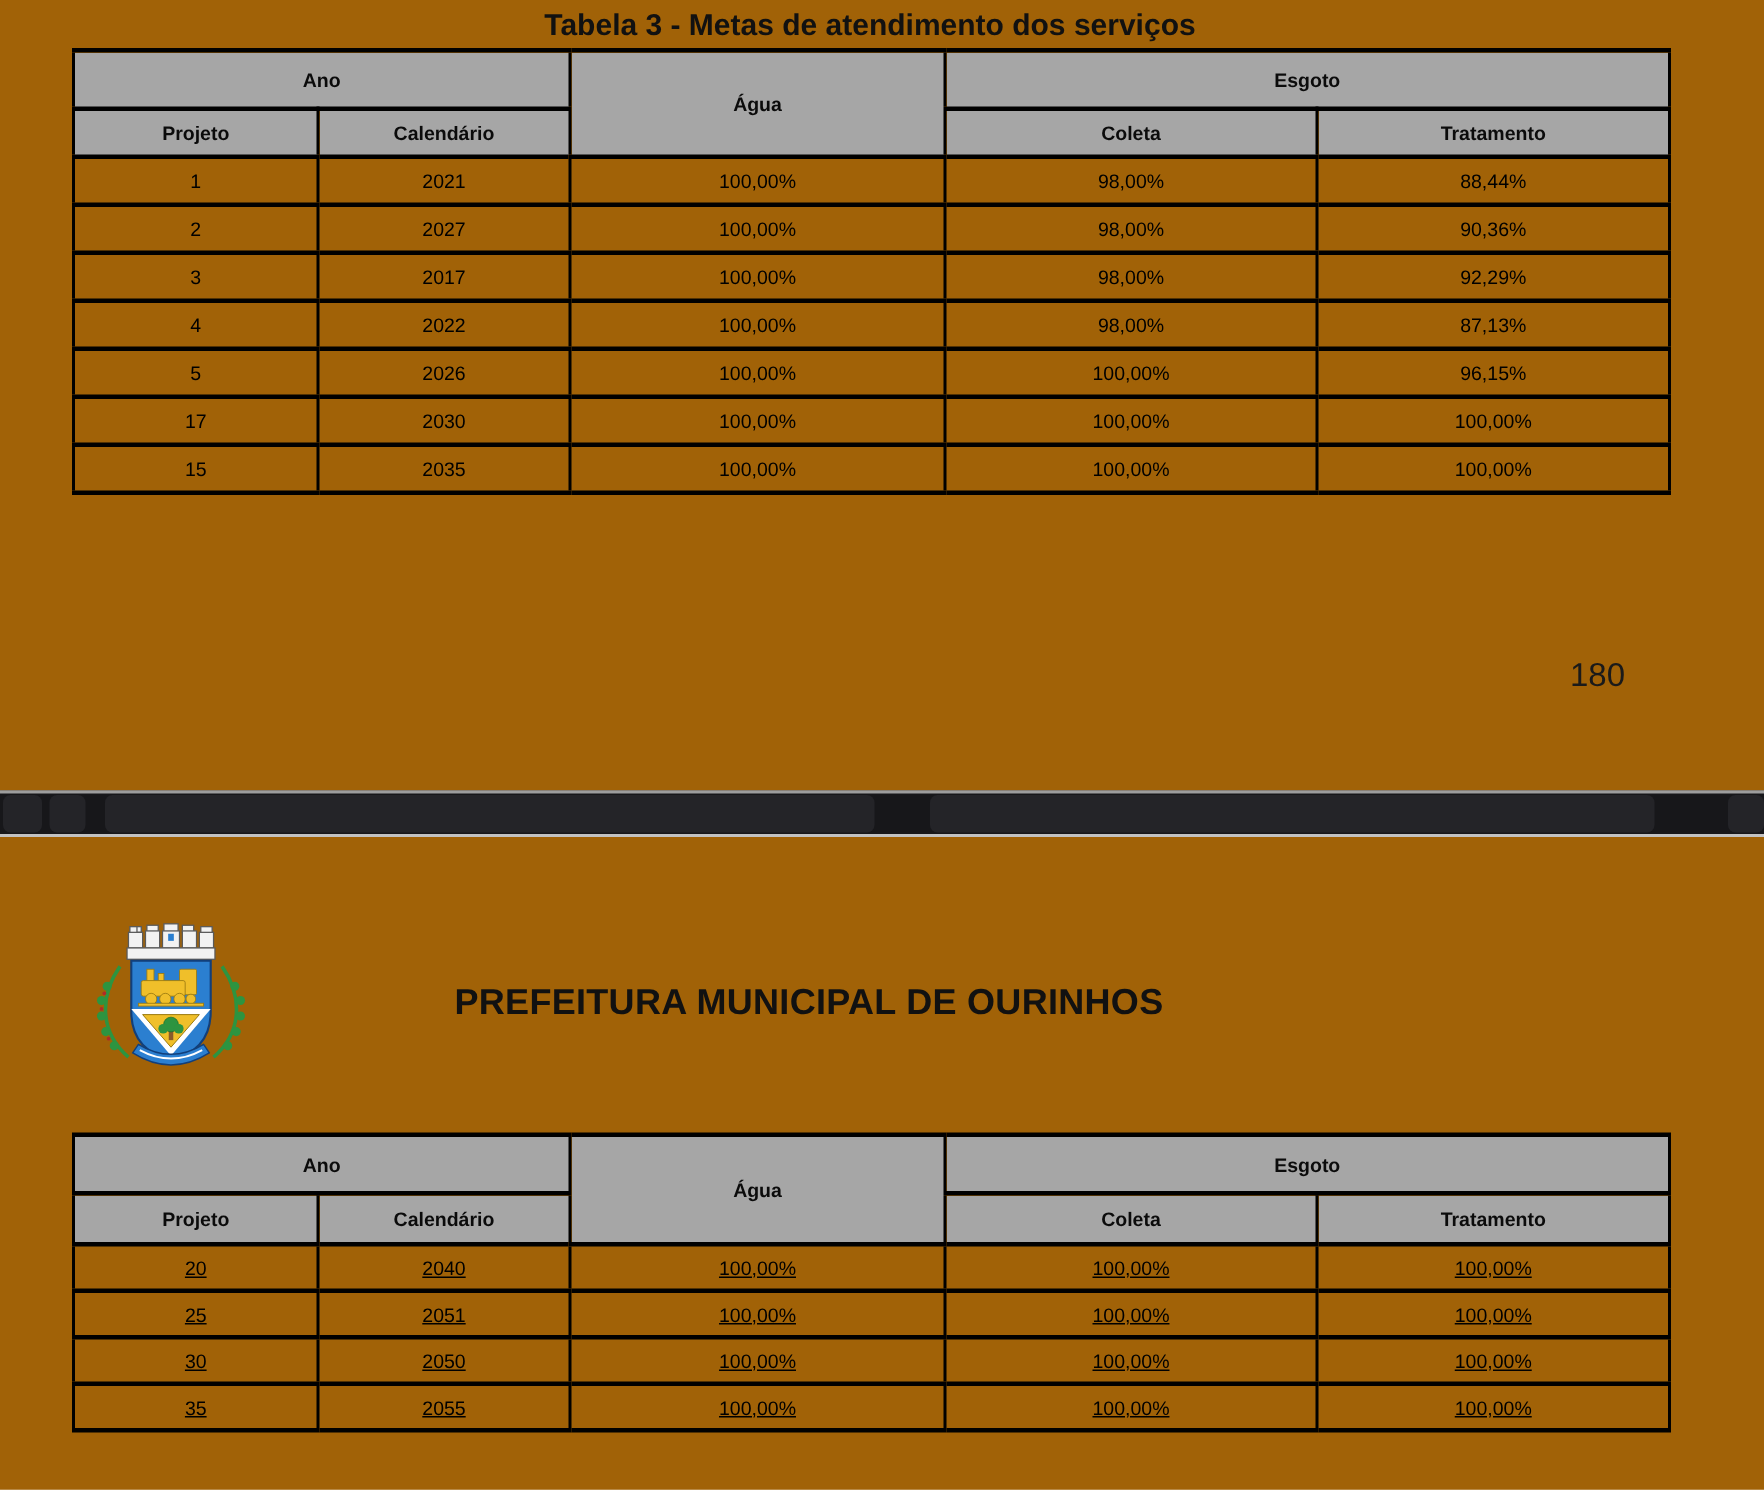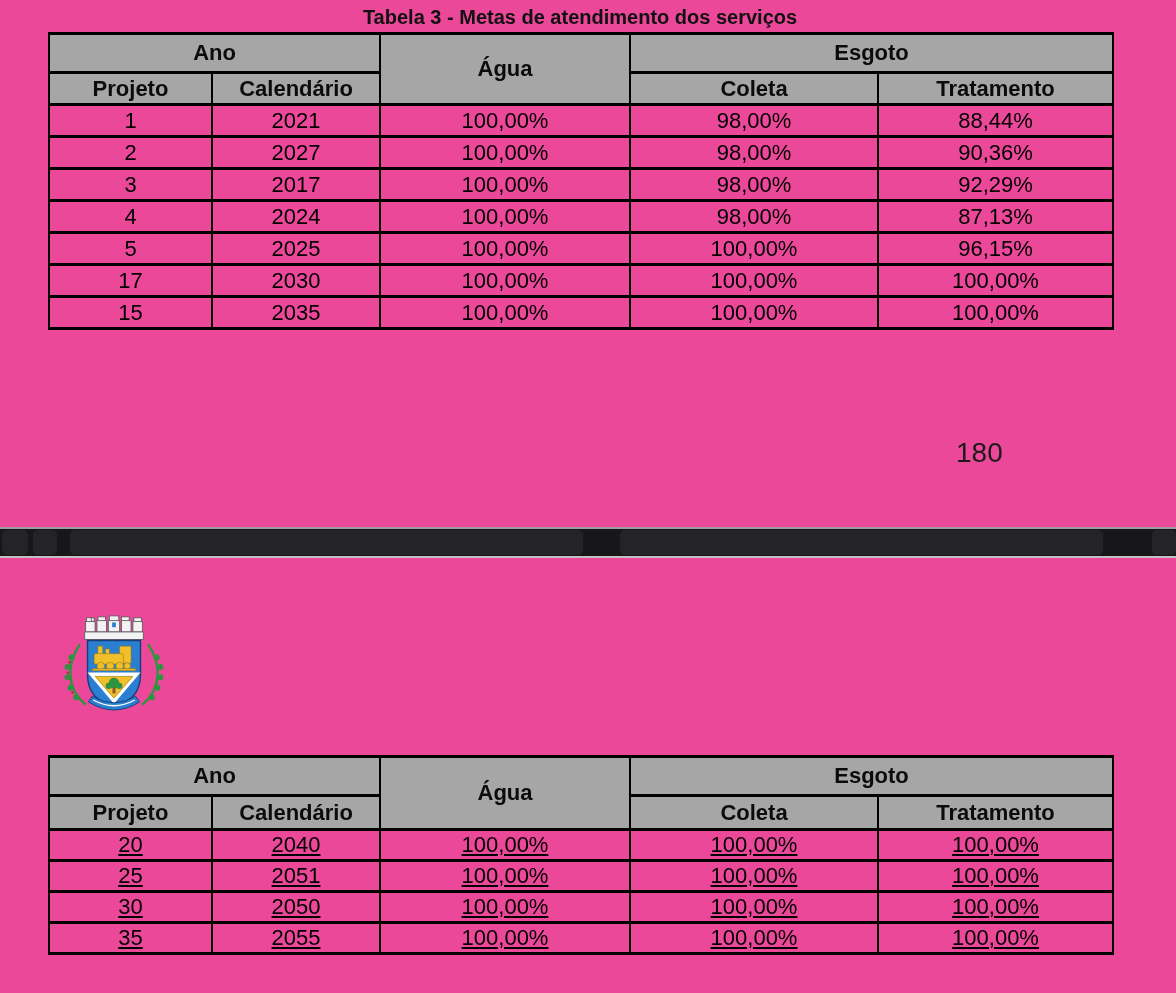--- a/index.html
+++ b/index.html
@@ -4,43 +4,43 @@
 <style>
   html, body { margin: 0; padding: 0; }
   body {
     width: 1176px; height: 993px;
     background: #ffffff;
     font-family: "Liberation Sans", sans-serif;
     position: relative;
     overflow: hidden;
     color: #000;
   }
-  .page { position: absolute; left: 0; width: 1176px; background: #ec4899; }
+  .page { position: absolute; left: 0; width: 1176px; background: #a16207; }
 
   
   .table-title {
     position: absolute; left: 48px; top: 6px; width: 1064px;
     text-align: center; font-weight: bold; font-size: 20px;
     color: #111;
   }
   .page-number {
-    position: absolute; top: 437px; left: 956px; width: 112px;
-    text-align: left; font-size: 28px; color: #1a1a1a;
+    position: absolute; top: 437px; left: 1009px; width: 112px;
+    text-align: center; font-size: 22px; color: #1a1a1a;
   }
   .muni-title {
     position: absolute; left: 303px; top: 655px;
     font-size: 24px; font-weight: bold; color: #111;
     letter-spacing: 0.2px;
   }
 
   
   .doc-table {
     position: absolute; left: 48px;
     border-collapse: collapse; table-layout: fixed; width: 1064px;
-    font-size: 22px;
+    font-size: 13px;
   }
   .t1 { top: 32px; }
   .t2 { top: 755px; }
   .doc-table th, .doc-table td {
     border: 2px solid #000;
     border-top-width: 3px; border-bottom-width: 3px;
     text-align: center; vertical-align: middle;
     padding: 0; overflow: hidden; white-space: nowrap;
   }
   .doc-table th {
@@ -116,28 +116,28 @@
       </tr>
       <tr>
         <td>3</td>
         <td>2017</td>
         <td>100,00%</td>
         <td>98,00%</td>
         <td>92,29%</td>
       </tr>
       <tr>
         <td>4</td>
-        <td>2024</td>
+        <td>2022</td>
         <td>100,00%</td>
         <td>98,00%</td>
         <td>87,13%</td>
       </tr>
       <tr>
         <td>5</td>
-        <td>2025</td>
+        <td>2026</td>
         <td>100,00%</td>
         <td>100,00%</td>
         <td>96,15%</td>
       </tr>
       <tr>
         <td>17</td>
         <td>2030</td>
         <td>100,00%</td>
         <td>100,00%</td>
         <td>100,00%</td>
@@ -225,20 +225,21 @@
         <circle cx="60" cy="73" r="5.2" fill="#2d9440" stroke="#1b6b2b" stroke-width="0.5"></circle>
         <circle cx="54.5" cy="76" r="3.4" fill="#2d9440"></circle>
         <circle cx="65.5" cy="76" r="3.4" fill="#2d9440"></circle>
       </g>
 
       <path d="M33,93 Q60,110 87,93 L83,87 Q60,101 37,87 Z" fill="#2b7fd0" stroke="#123f7a" stroke-width="1"></path>
       <path d="M38,91 Q60,103 82,91" stroke="#ffffff" stroke-width="1.4" fill="none"></path>
     </svg>
   </div>
 
+  <div class="muni-title" style="top:97px; left:303px; position:absolute;">PREFEITURA MUNICIPAL DE OURINHOS</div>
 
   <table class="doc-table t2" style="top:197px;">
     <colgroup>
       <col style="width:163px">
         <col style="width:168px">
         <col style="width:250px">
         <col style="width:248px">
         <col style="width:235px">
     </colgroup>
     <thead>

